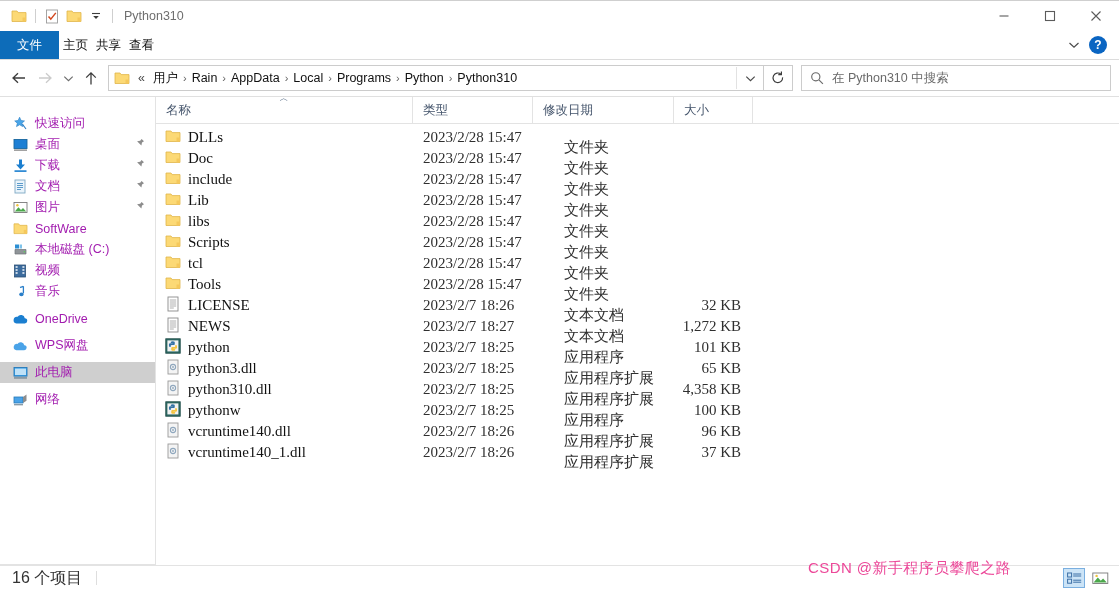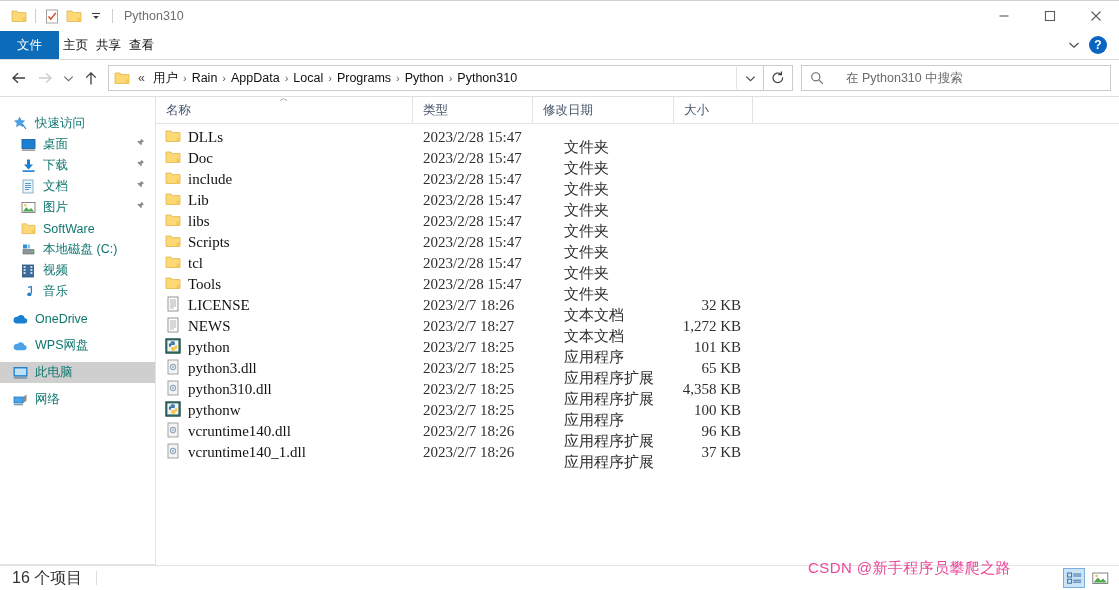--- a/index.html
+++ b/index.html
@@ -133,45 +133,45 @@
   .refresh-btn {
     width: 28px; height: 24px; flex: none;
     display: flex; align-items: center; justify-content: center;
     color: #3c3c3c; border: 1px solid #cccccc; border-left: none;
     background: #fff;
   }
   .searchbox {
     width: 300px; height: 24px; flex: none;
     border: 1px solid #cccccc; background: #fff;
     display: flex; align-items: center; margin-left: 8px;
-    padding-left: 8px; gap: 22px;
+    padding-left: 8px; gap: 8px;
   }
   .search-ph { font-size: 12.5px; color: #6a6a6a; white-space: nowrap; }
 
   
   .body {
     flex: 1; display: flex; min-height: 0;
     border-top: 1px solid #e0e0e0;
   }
   .sidebar {
     width: 155px; min-width: 155px;
     background: #ffffff;
     border-right: 1px solid #e3e3e3;
     padding-top: 10px;
     overflow: hidden;
     position: relative;
   }
   .nav-item {
     height: 21px; display: flex; align-items: center;
     padding-left: 14px; gap: 7px;
     position: relative;
-    font-size: 12.5px; color: #0f766e;
+    font-size: 12.5px; color: #a21caf;
     white-space: nowrap;
   }
-  .nav-item.indent { padding-left: 20px; }
+  .nav-item.indent { padding-left: 12px; }
   .nav-item.root { padding-left: 12px; margin-top: 6px; }
   .nav-item.selected { background: #cfcfcf; }
   .nav-ico {
     width: 16px; height: 16px; flex: none;
     display: flex; align-items: center; justify-content: center;
   }
   .pin {
     position: absolute; right: 10px; top: 4px;
     color: #8d8d8d;
   }

